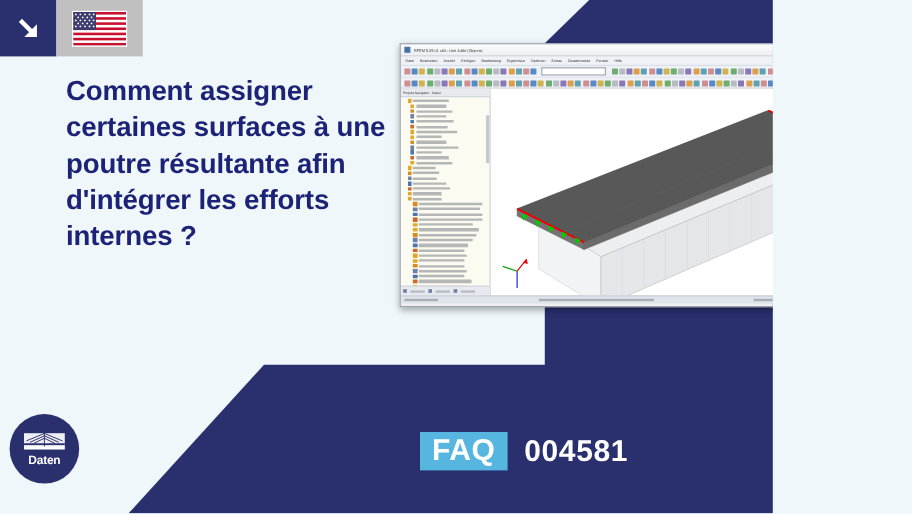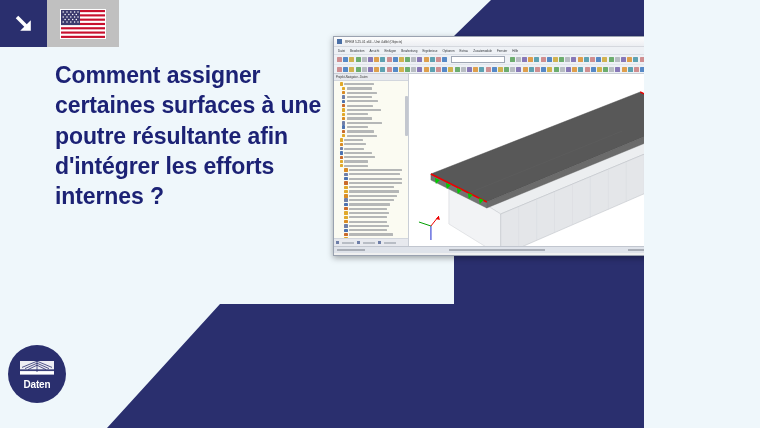--- a/index.html
+++ b/index.html
@@ -164,20 +164,24 @@
           <line x1="18" y1="6.2" x2="9" y2="10.6"></line>
           <line x1="18" y1="6.2" x2="27" y2="10.6"></line>
         </g>
         <rect x="1" y="10.4" width="34" height="1.5" fill="#2a2f6e"></rect>
         <rect x="1" y="13.0" width="34" height="2.6" fill="#ffffff"></rect>
       </svg>
     </div>
     <div class="logo-text">Daten</div>
   </div>
 
+  <div class="faq-bar">
+    <div class="faq-tag">FAQ</div>
+    <div class="faq-num">004581</div>
+  </div>
 
   <div class="cad-window">
 
     <div class="cad-titlebar">
       <i class="tb-ico"></i>
       <div class="cad-title-text">RFEM 5.25.01 x64 - Unit 4.dlbl (Objects)</div>
       <div class="win-ctrls">
         <i></i>
         <i></i>
         <i></i>

